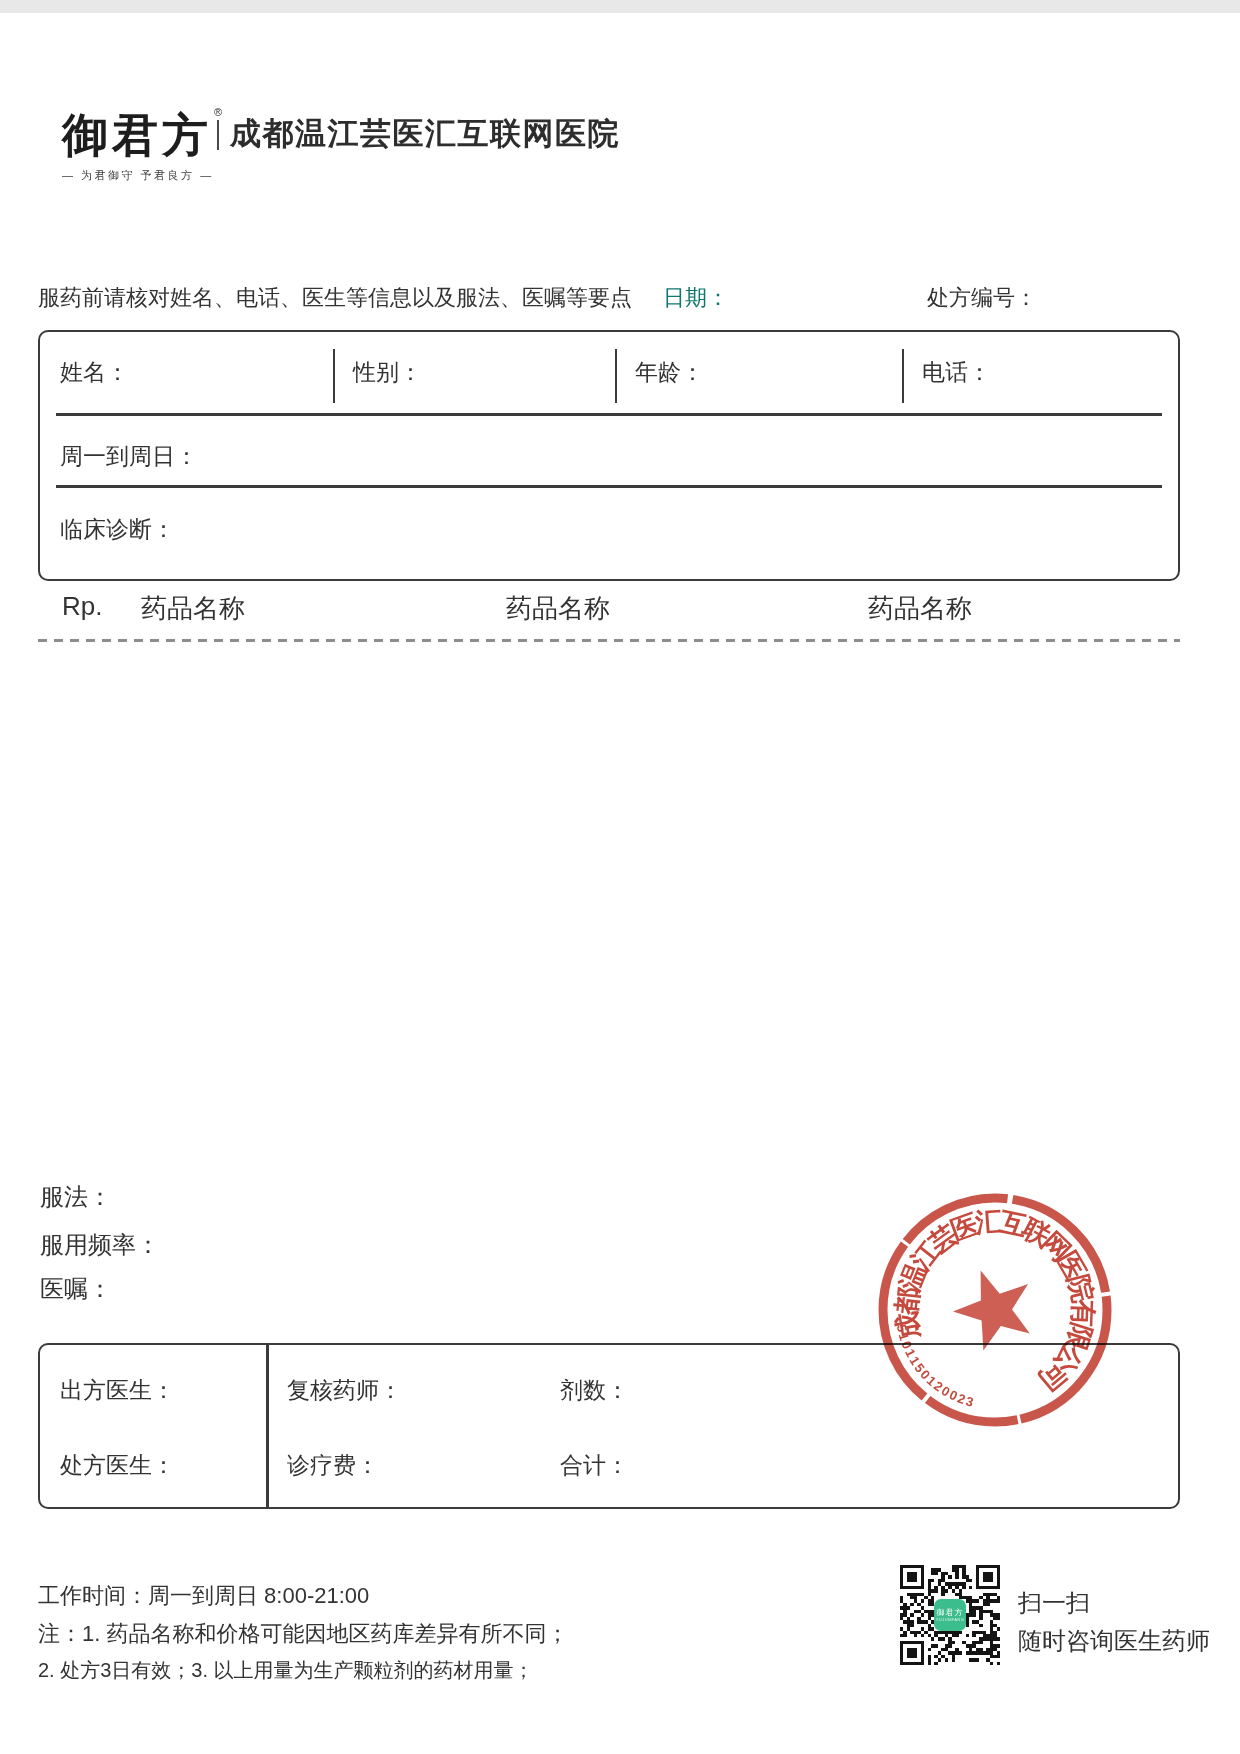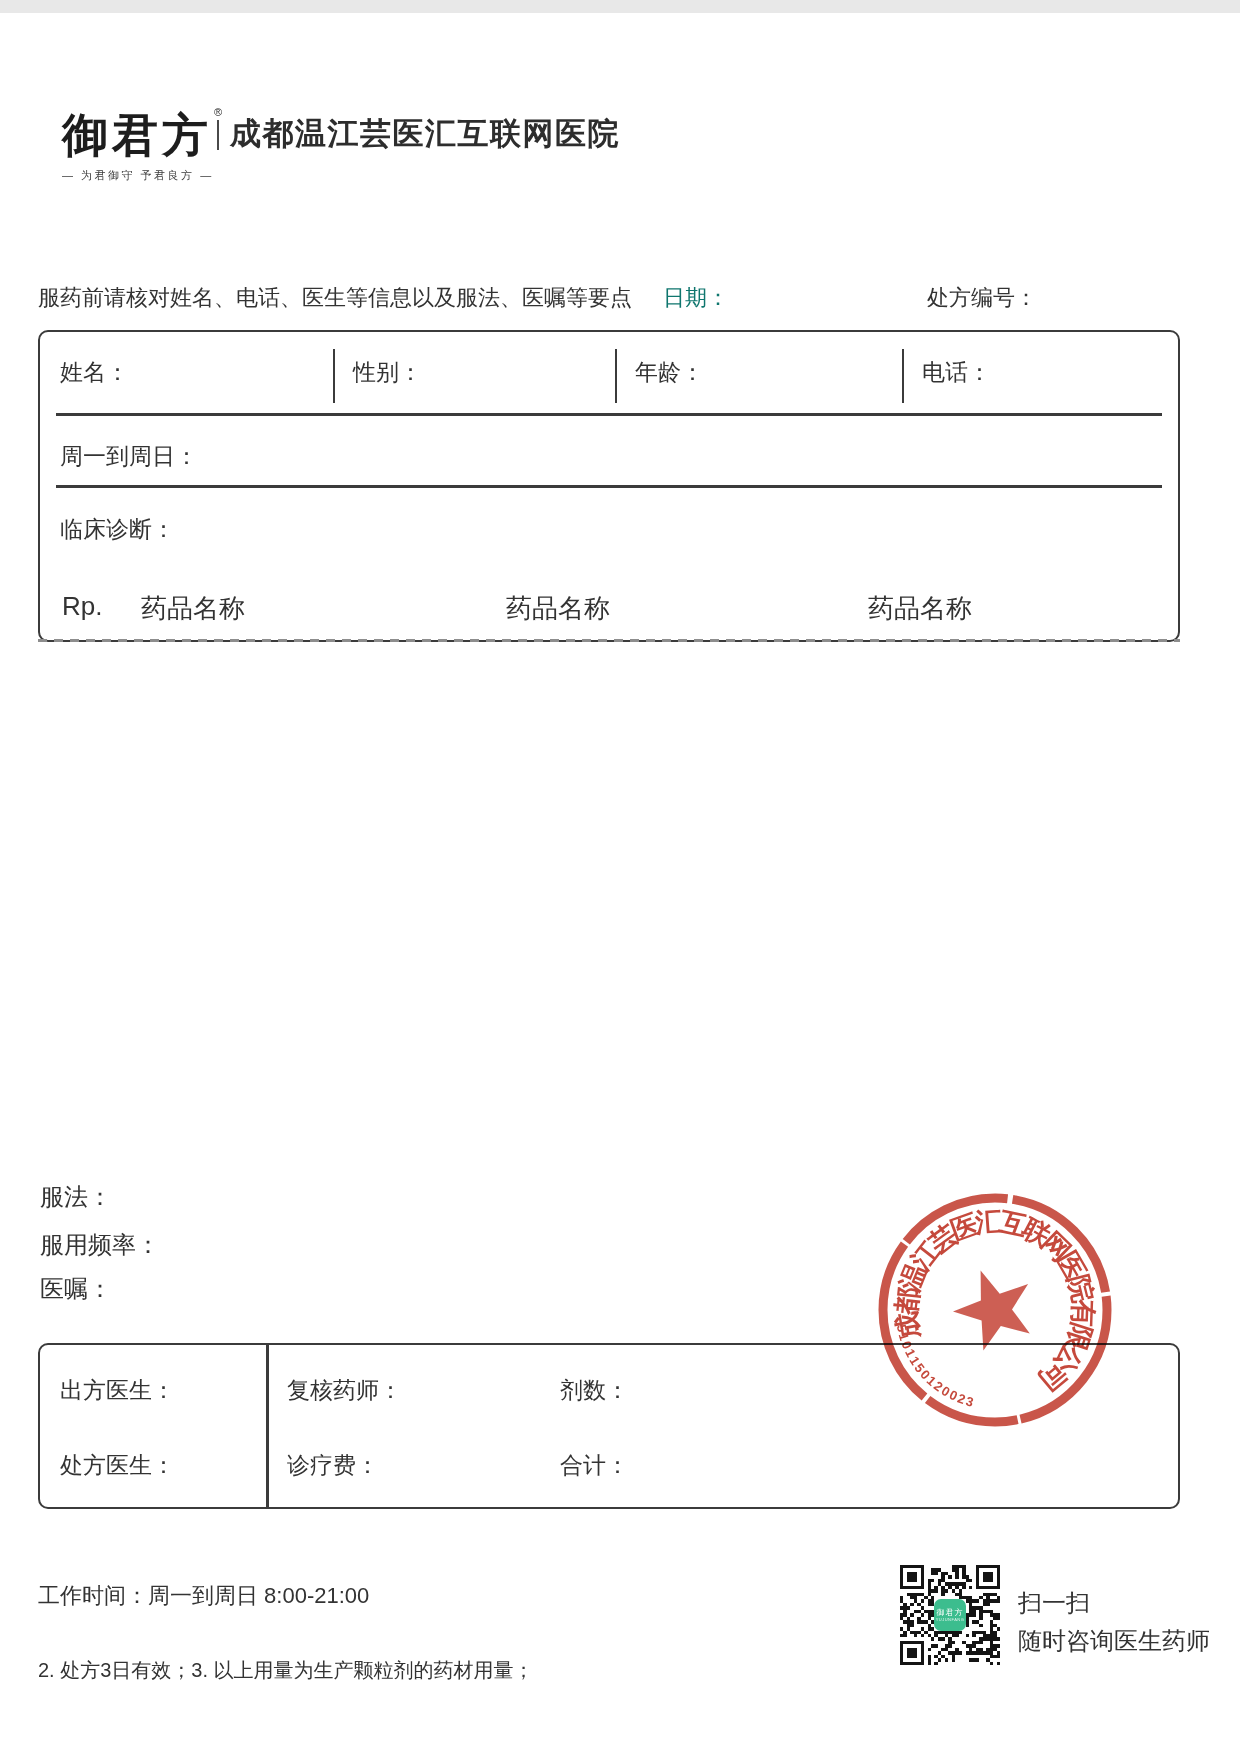--- a/index.html
+++ b/index.html
@@ -19,21 +19,21 @@
   .logo-bar{width:2px;height:30px;background:#2a2a2a;margin-top:2px;opacity:.85;}
   .logo-tagline{margin-top:9px;font-size:11px;letter-spacing:2.5px;color:#3a3a3a;white-space:nowrap;}
   .hospital-title{left:230px;top:100px;font-size:31px;font-weight:bold;color:#2d2d2d;letter-spacing:1.5px;}
 
   
   .notice{left:38px;top:270px;font-size:22px;color:#333;}
   .date-label{left:663px;top:270px;font-size:22px;color:#0f766e;}
   .rxno-label{left:927px;top:270px;font-size:22px;color:#333;}
 
   
-  .patient-box{left:38px;top:317px;width:1142px;height:312px;border:2.5px solid #3b3b3b;border-radius:10px;box-sizing:border-box;}
+  .patient-box{left:38px;top:317px;width:1142px;height:251px;border:2.5px solid #3b3b3b;border-radius:10px;box-sizing:border-box;}
   .p-row1{position:absolute;left:0;top:0;width:100%;height:81px;display:flex;}
   .p-cell{position:relative;display:flex;align-items:center;padding-left:20px;box-sizing:border-box;font-size:23px;}
   .p-cell.sep::before{content:"";position:absolute;left:0;top:17px;height:54px;width:2px;background:#3b3b3b;}
   .c1{width:293px;} .c2{width:282px;} .c3{width:287px;} .c4{flex:1;}
   .hline{position:absolute;left:16px;right:16px;height:2.5px;background:#3b3b3b;}
   .hl1{top:81px;} .hl2{top:153px;}
   .p-row2{position:absolute;left:20px;top:95px;height:58px;display:flex;align-items:center;font-size:23px;}
   .p-row3{position:absolute;left:20px;top:168px;height:58px;display:flex;align-items:center;font-size:23px;}
 
   
@@ -170,20 +170,21 @@
     <div class="s-divider"></div>
     <span class="s-label s-r1 s-c1">出方医生：</span>
     <span class="s-label s-r1 s-c2">复核药师：</span>
     <span class="s-label s-r1 s-c3">剂数：</span>
     <span class="s-label s-r2 s-c1">处方医生：</span>
     <span class="s-label s-r2 s-c2">诊疗费：</span>
     <span class="s-label s-r2 s-c3">合计：</span>
   </div>
 
   <div class="abs hours">工作时间：周一到周日 8:00-21:00</div>
+  <div class="abs note1">注：1. 药品名称和价格可能因地区药库差异有所不同；</div>
   <div class="abs note2">2. 处方3日有效；3. 以上用量为生产颗粒剂的药材用量；</div>
 
   <div class="abs qr-wrap">
     <svg id="qr-svg" width="100" height="100" viewBox="0 0 29 29" shape-rendering="crispEdges">
         <rect x="15" y="0" width="1" height="1" fill="#141414"></rect>
         <rect x="16" y="0" width="1" height="1" fill="#141414"></rect>
         <rect x="17" y="0" width="1" height="1" fill="#141414"></rect>
         <rect x="18" y="0" width="1" height="1" fill="#141414"></rect>
         <rect x="9" y="1" width="1" height="1" fill="#141414"></rect>
         <rect x="10" y="1" width="1" height="1" fill="#141414"></rect>

